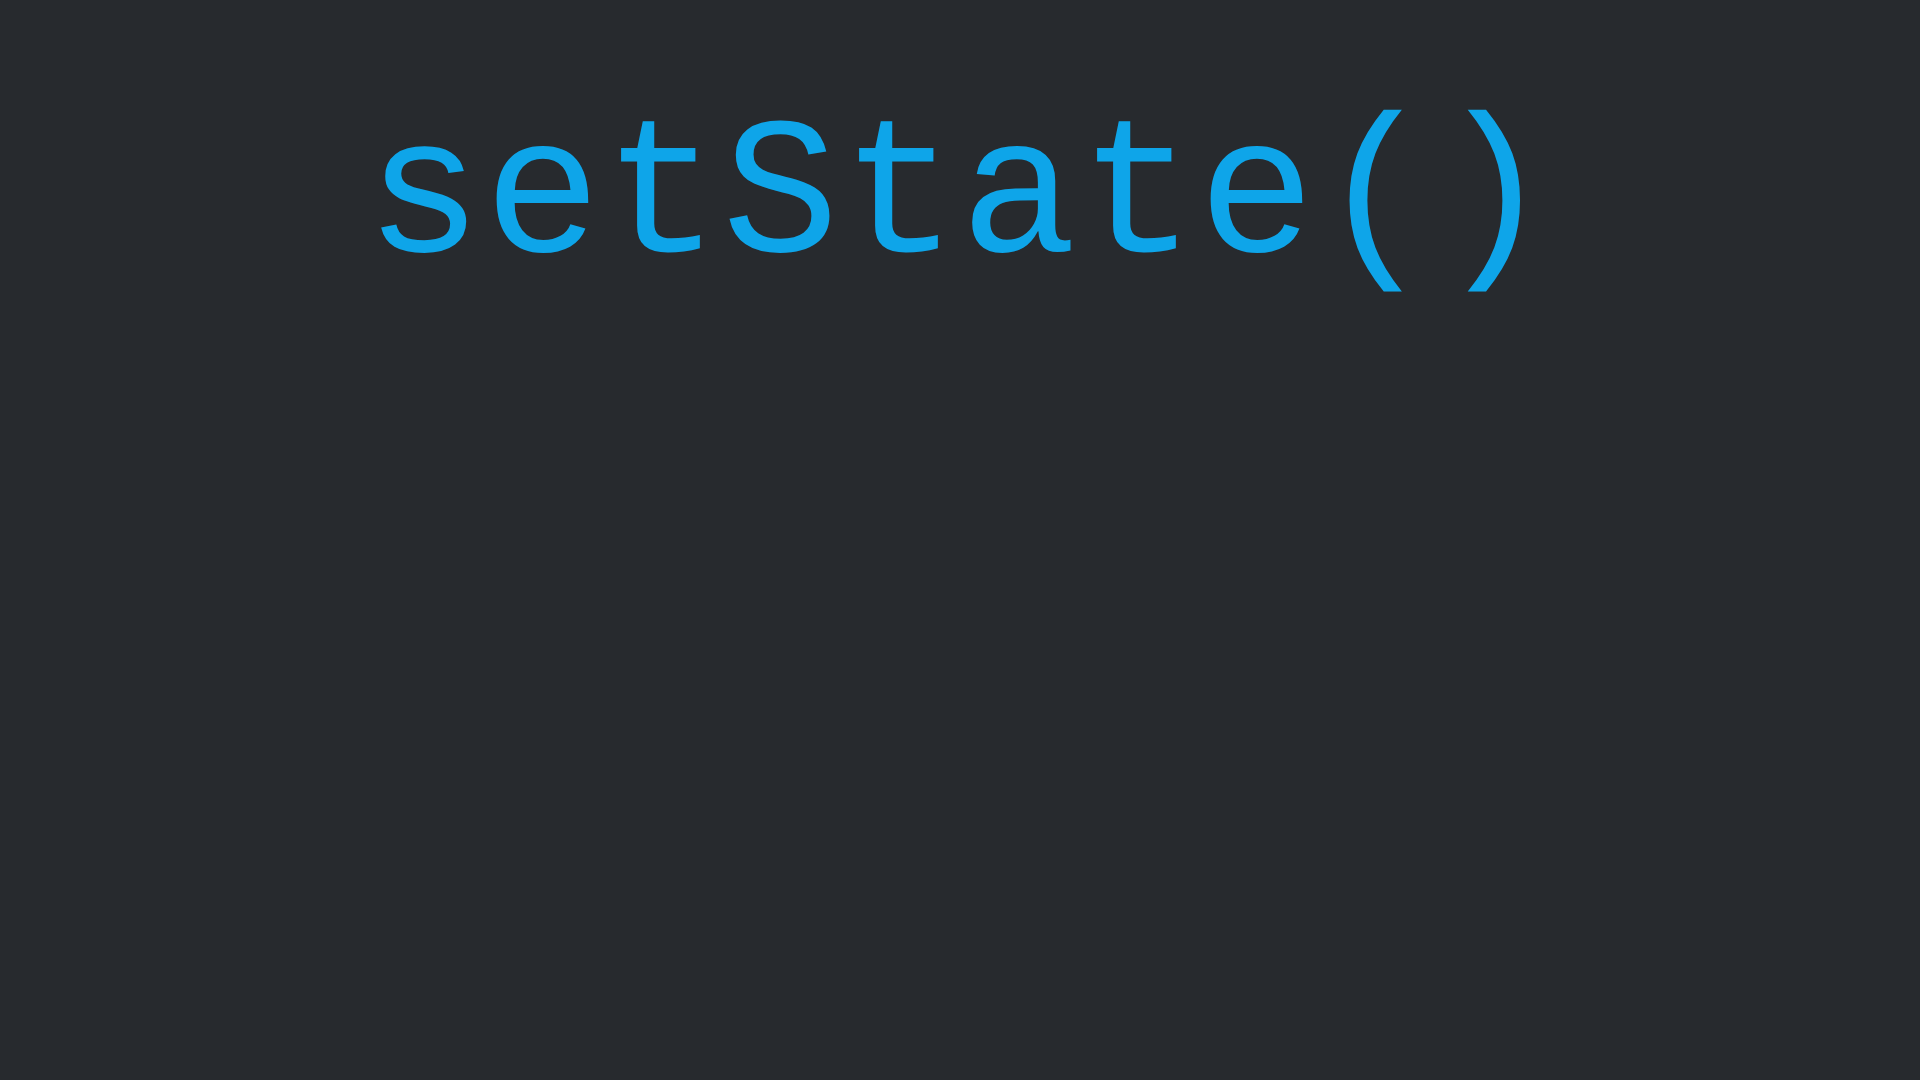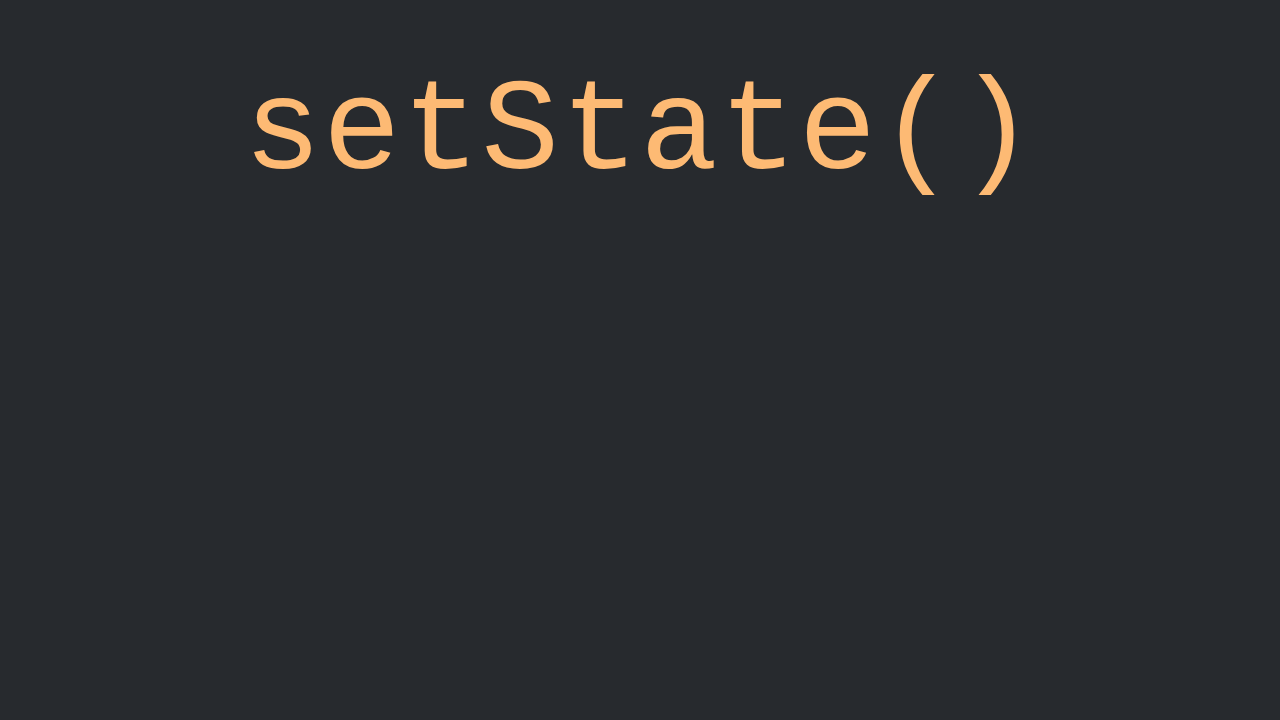--- a/index.html
+++ b/index.html
@@ -15,21 +15,21 @@
       position: relative;
     }
     .code-text {
       position: absolute;
       top: 60px;
       left: 50%;
       transform: translateX(-50%);
       font-family: "SF Mono", "Menlo", "Consolas", "Courier New", monospace;
       font-size: 130px;
       font-weight: 400;
-      color: #fdba74;
+      color: #0ea5e9;
       letter-spacing: 0.01em;
       white-space: nowrap;
     }
   </style>
 </head>
 <body>
 
 <div class="code-text">setState()</div>
 
 </body></html>

